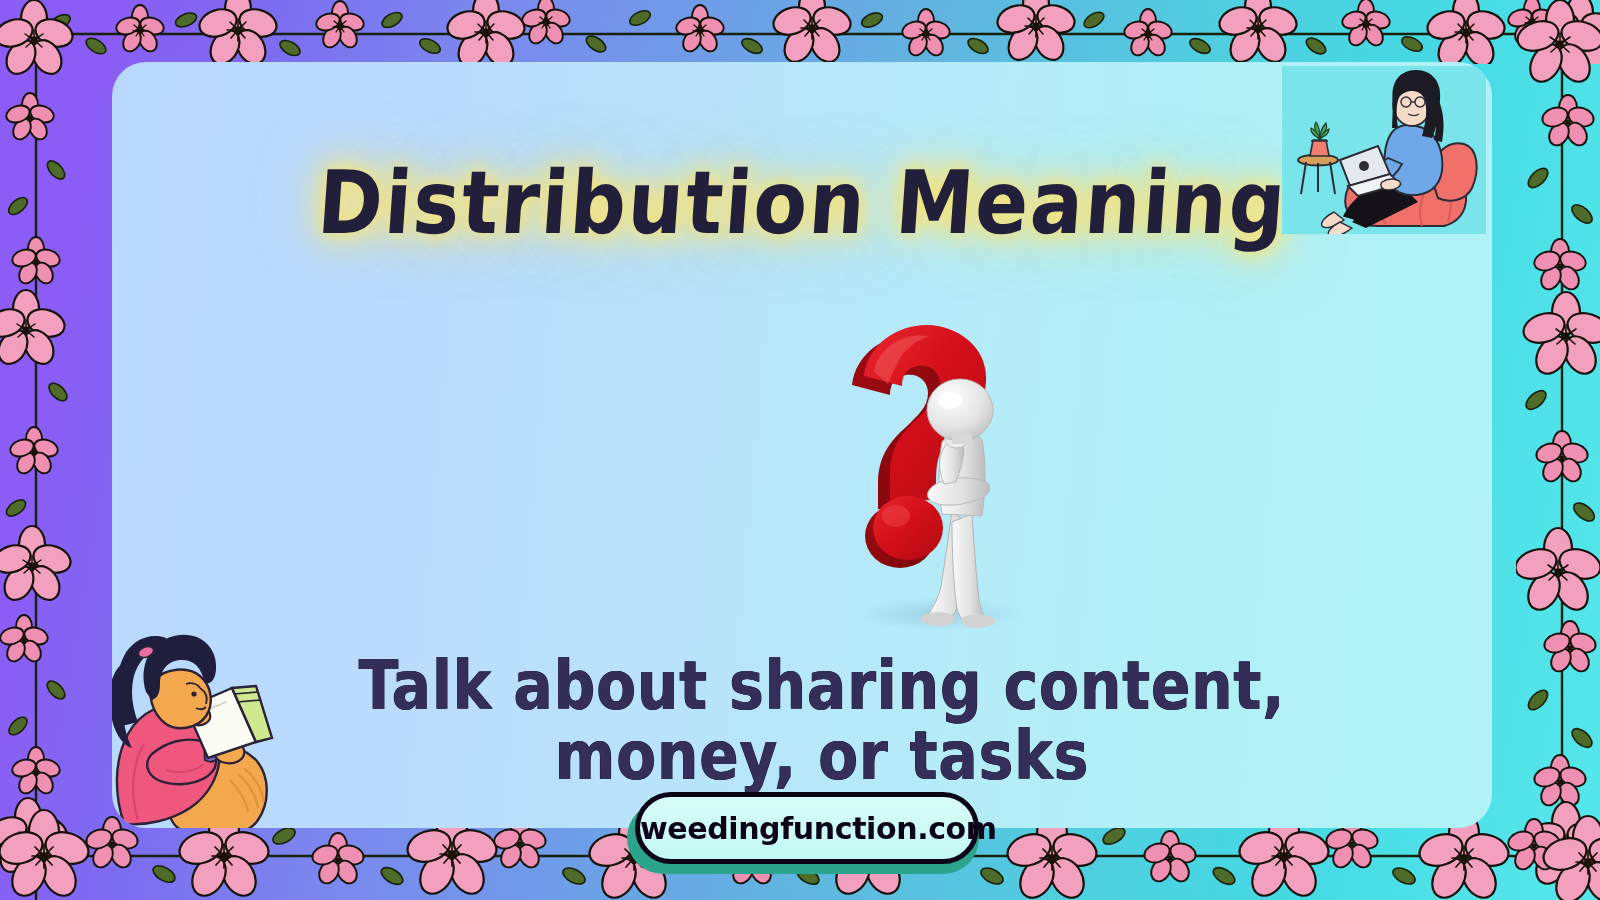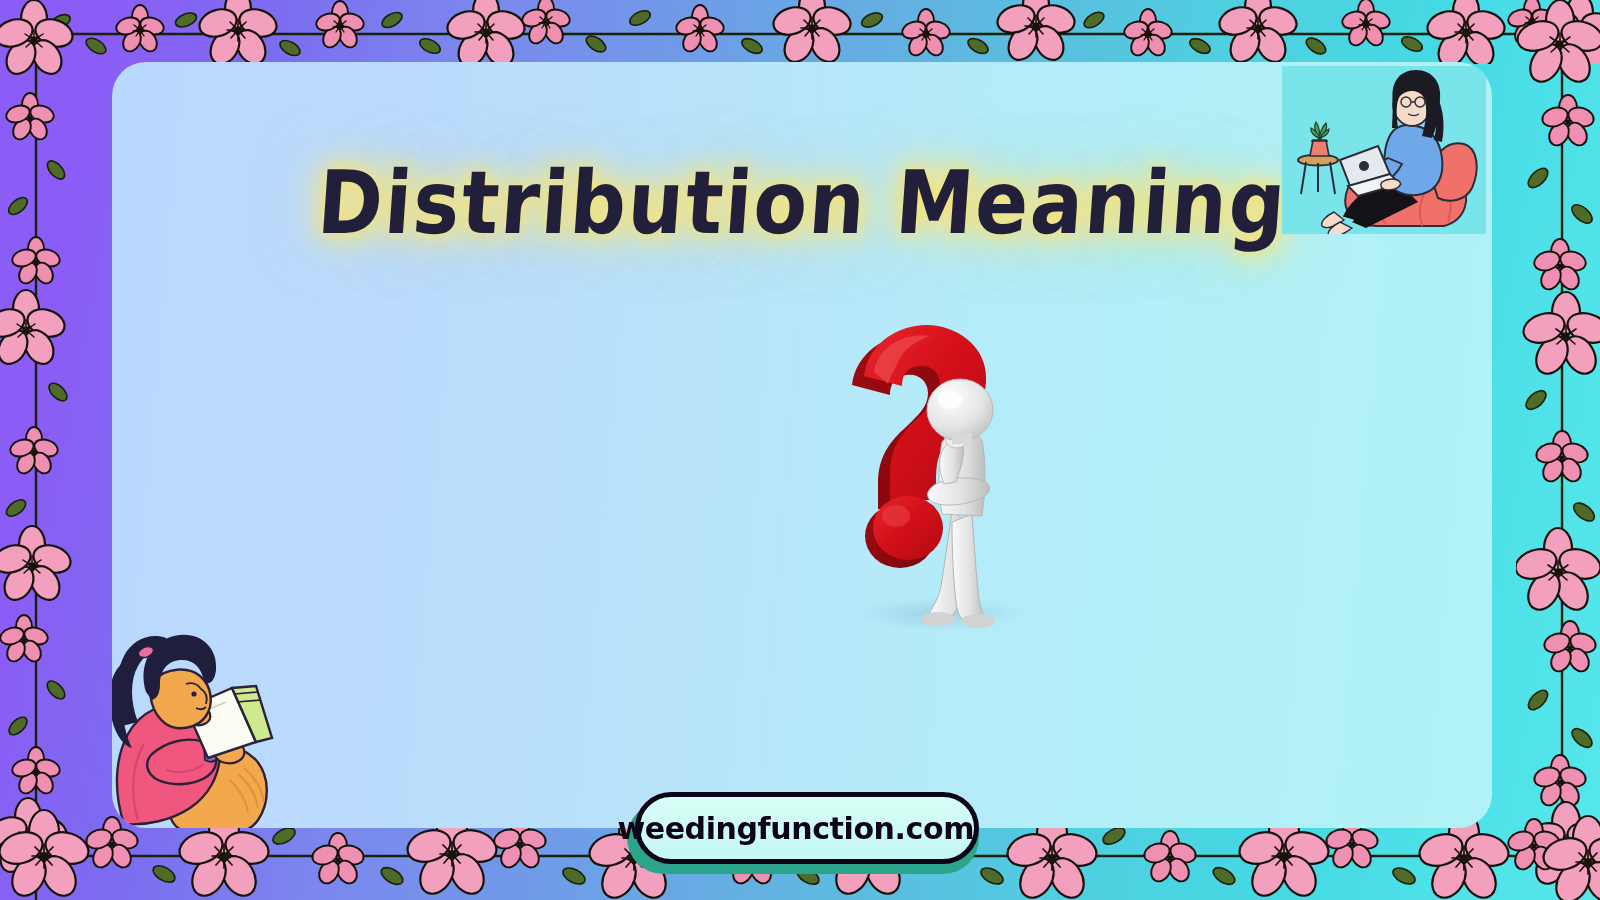--- a/index.html
+++ b/index.html
@@ -130,21 +130,21 @@
     left: 8px;
     top: 2px;
     width: 344px;
     height: 72px;
     border-radius: 40px;
     background: linear-gradient(180deg,#d8fdf6 0%, #c3f8f4 100%);
     border: 5px solid #0a0416;
     box-sizing: border-box;
     display: flex;
     align-items: center;
-    justify-content: flex-end;
+    justify-content: flex-start;
   }
   #badge-text {
     font-family: "DejaVu Sans", sans-serif;
     font-size: 30px;
     font-weight: bold;
     color: #0d0318;
     letter-spacing: -0.4px;
     white-space: nowrap;
   }
 
@@ -485,20 +485,23 @@
 
       <path d="M134 118 C142 112 153 113 156 120 C159 127 153 134 144 134
                C136 134 130 127 134 118 Z" fill="#ededed" stroke="#bcbcbc" stroke-width="1"></path>
 
       <ellipse cx="148" cy="96" rx="33" ry="31" fill="url(#headG)" stroke="#b9b9b9" stroke-width="1"></ellipse>
       <ellipse cx="138" cy="86" rx="12" ry="9" fill="#ffffff" opacity="0.8"></ellipse>
 
       <path d="M140 120 L160 120 L160 130 L140 130 Z" fill="#d9d9d9"></path>
     </svg>
 
+    <div id="subtitle-wrap">
+      <div id="subtitle">Talk about sharing content, money, or tasks</div>
+    </div>
 
     <svg id="illus-topright" viewBox="0 0 204 168">
       <rect x="0" y="0" width="204" height="168" fill="#79e4ea"></rect>
 
       <g stroke="#2c2c38" stroke-width="2" fill="none">
         <ellipse cx="36" cy="94" rx="20" ry="5.5" fill="#d7a05a"></ellipse>
         <line x1="24" y1="96" x2="19" y2="128"></line>
         <line x1="48" y1="96" x2="53" y2="128"></line>
         <line x1="36" y1="97" x2="36" y2="126"></line>
       </g>

